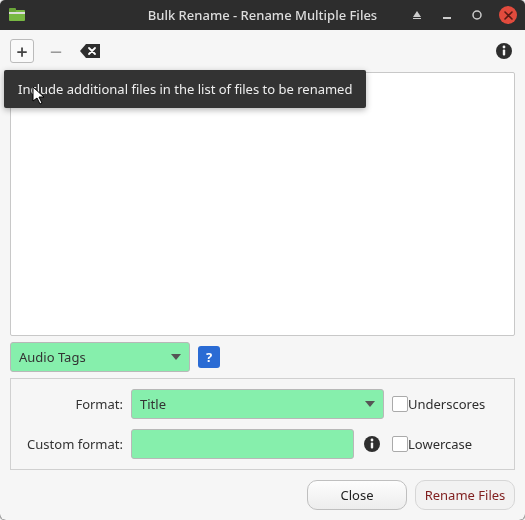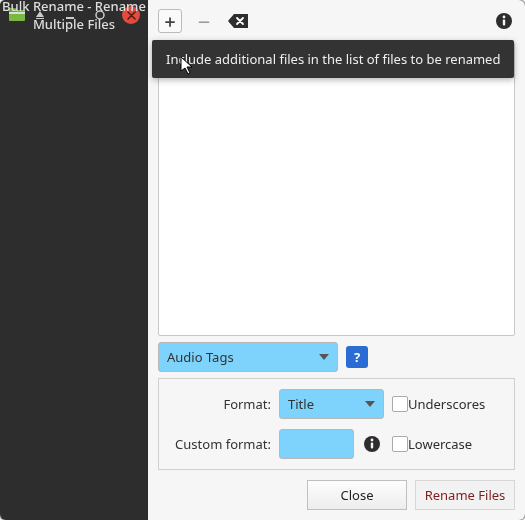--- a/index.html
+++ b/index.html
@@ -11,21 +11,21 @@
     width: 525px;
     height: 520px;
     overflow: hidden;
     color: #2e2e2e;
   }
   .window {
     width: 525px;
     height: 520px;
     background: #2d2d2d;
     display: flex;
-    flex-direction: row;
+    flex-direction: column;
     border-radius: 6px;
     overflow: hidden;
     box-shadow: 0 0 0 1px rgba(0,0,0,0.3);
   }
   .titlebar {
     height: 30px;
     background: #2d2d2d;
     color: #ddd;
     display: flex;
     align-items: center;
@@ -136,21 +136,21 @@
     border: 1px solid #c8c8c8;
     border-radius: 2px;
     min-height: 200px;
   }
   .row-selects {
     display: flex;
     align-items: center;
     gap: 8px;
   }
   .select, .input {
-    background: #7dd3fc;
+    background: #86efac;
     border: 1px solid #b8b8b8;
     border-radius: 3px;
     height: 30px;
     padding: 0 8px;
     font-size: 13px;
     display: flex;
     align-items: center;
     color: #333;
   }
   .select {
@@ -207,21 +207,21 @@
     display: flex;
     justify-content: flex-end;
     gap: 8px;
     margin-top: 4px;
   }
   .btn {
     min-width: 100px;
     height: 30px;
     border: 1px solid #bfbfbf;
     background: linear-gradient(#fdfdfd, #ededed);
-    border-radius: 0;
+    border-radius: 10px;
     display: flex;
     align-items: center;
     justify-content: center;
     font-size: 13px;
     color: #222;
   }
   .btn.disabled {
     color: #7f1d1d;
     background: #f2f2f2;
     border-color: #d6d6d6;

